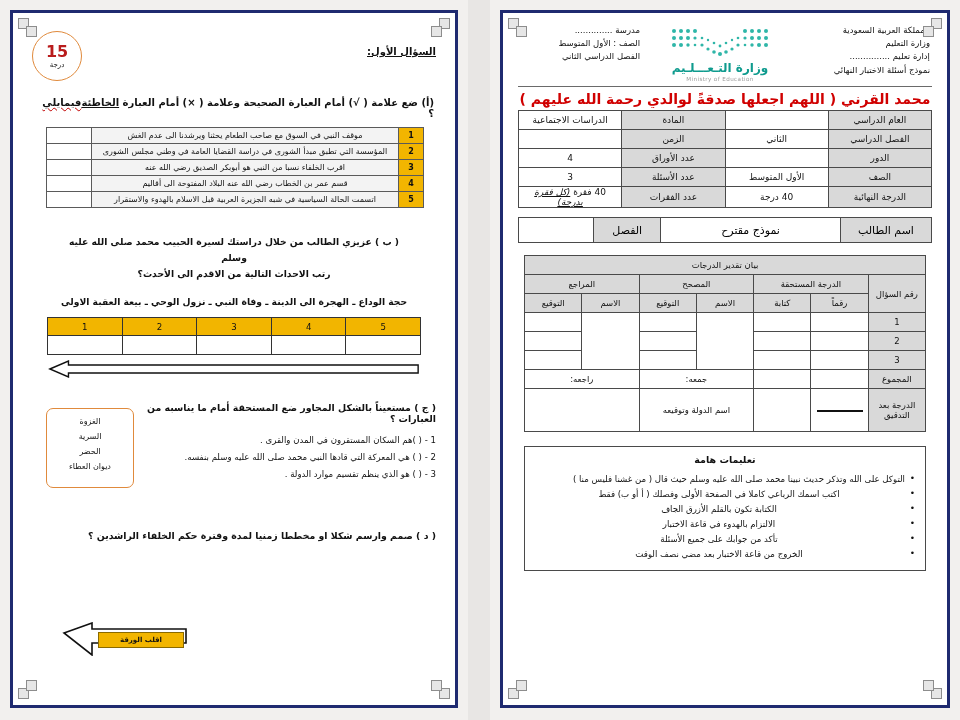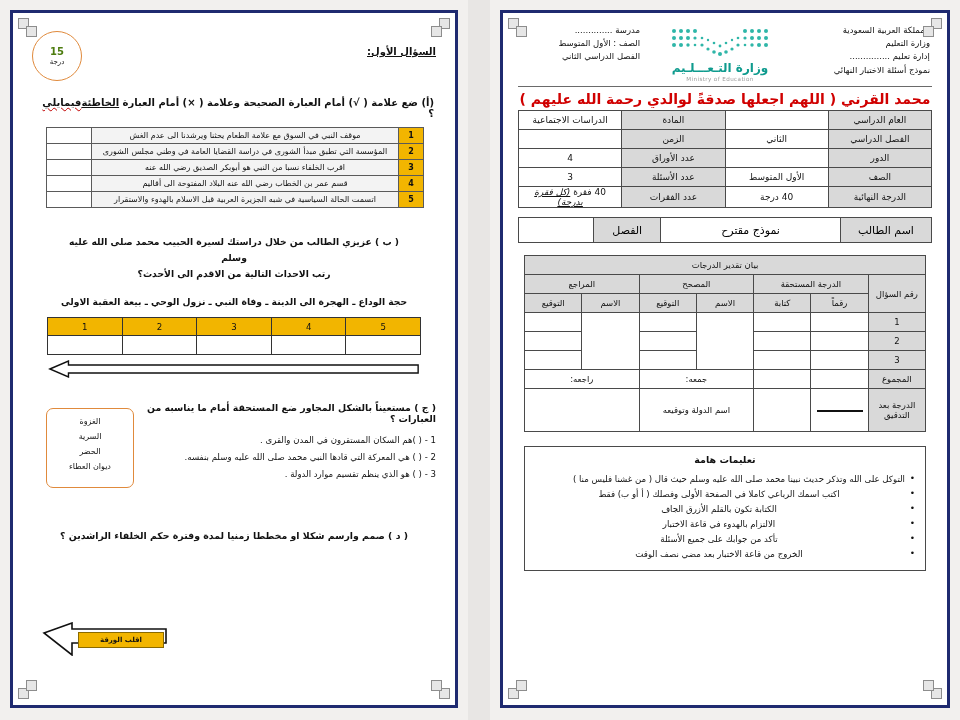--- a/index.html
+++ b/index.html
@@ -87,21 +87,21 @@
   .notes li.c{text-align:center;}
 
   
   .rp{padding:6px 10px 0 10px;position:relative;height:100%;box-sizing:border-box;}
   .q-top{display:flex;align-items:flex-start;justify-content:space-between;}
   .mark-circle{
     width:48px;height:48px;border:1.4px solid #e08a3c;border-radius:50%;
     display:flex;flex-direction:column;align-items:center;justify-content:center;
     margin-right:30px;margin-top:5px;
   }
-  .mark-circle .n{font-size:10px;font-weight:bold;color:#4d7c0f;line-height:1;}
+  .mark-circle .n{font-size:16px;font-weight:bold;color:#b91c1c;line-height:1;}
   .mark-circle .u{font-size:7px;color:#111;margin-top:1px;}
   .q-title{font-size:10px;font-weight:bold;text-decoration:underline;color:#111;margin-top:20px;text-align:right;}
   .q-sub{font-size:10px;font-weight:bold;color:#111;margin:16px 2px 8px 2px;text-align:right;}
   .q-sub .sq{text-decoration:underline;}
   .q-sub .sqwavy{text-decoration:underline wavy #c00000;}
 
   table.tf{border-collapse:collapse;width:calc(100% - 26px);margin:0 12px;table-layout:fixed;}
   table.tf td{border:1px solid #5a5a5a;height:15px;font-size:8px;color:#111;padding:0 4px;}
   td.num{width:16px;background:#f2b500;text-align:center;font-weight:bold;font-size:8px;color:#111;}
   td.stmt{background:#f3f3f3;text-align:center;}
@@ -122,23 +122,23 @@
   .term-box{
     width:78px;min-height:66px;border:1.3px solid #e08a3c;border-radius:7px;
     margin:6px 6px 0 14px;padding:6px 4px;text-align:center;
     font-size:8px;line-height:1.85;color:#111;flex:0 0 auto;
   }
   .q-c-body{flex:1;text-align:right;padding-left:6px;}
   .q-c-head{font-size:9.4px;font-weight:bold;color:#111;margin-bottom:8px;}
   .q-c-list{font-size:8.6px;color:#111;line-height:1.95;}
   .q-c-list div{text-align:right;padding-left:14px;}
 
-  .q-d{font-size:9.4px;font-weight:bold;color:#111;text-align:center;margin-top:42px;}
-
-  .flip{position:absolute;bottom:42px;left:20px;width:130px;height:34px;}
+  .q-d{font-size:9.4px;font-weight:bold;color:#111;text-align:right;margin-top:42px;}
+
+  .flip{position:absolute;bottom:42px;left:40px;width:130px;height:34px;}
   .flip svg{display:block;}
   .flip .lbl{
     position:absolute;left:36px;top:10px;width:84px;height:14px;background:#f2b500;
     border:1px solid #8a6a00;font-size:7px;font-weight:bold;color:#111;
     display:flex;align-items:center;justify-content:center;
   }
 </style>
 </head>
 <body>
 
@@ -364,21 +364,21 @@
           </div>
 
           <div class="q-sub">
             <span>(أ) ضع علامة ( √) أمام العبارة الصحيحة وعلامة ( ×) أمام العبارة </span><span class="sq">الخاطئة</span><span class="sqwavy">فيمايلي</span><span> ؟</span>
           </div>
 
           <table class="tf">
               <tbody>
             <tr>
               <td class="num">1</td>
-              <td class="stmt">موقف النبي في السوق مع علامة الطعام يحثنا ويرشدنا الى عدم الغش</td>
+              <td class="stmt">موقف النبي في السوق مع صاحب الطعام يحثنا ويرشدنا الى عدم الغش</td>
               <td class="ans"></td>
             </tr>
             <tr>
               <td class="num">2</td>
               <td class="stmt">المؤسسة التي تطبق مبدأ الشورى في دراسة القضايا العامة في وطني مجلس الشورى</td>
               <td class="ans"></td>
             </tr>
             <tr>
               <td class="num">3</td>
               <td class="stmt">اقرب الخلفاء نسبا من النبي هو أبوبكر الصديق رضي الله عنه</td>

